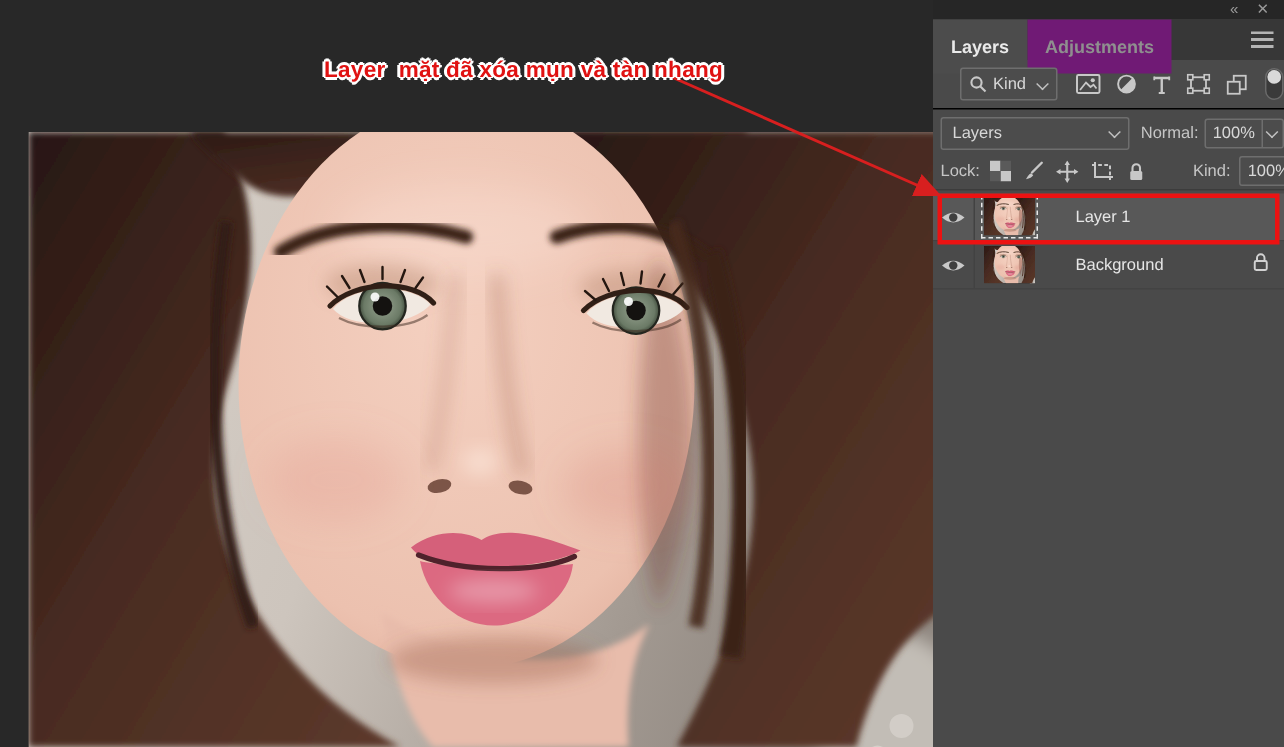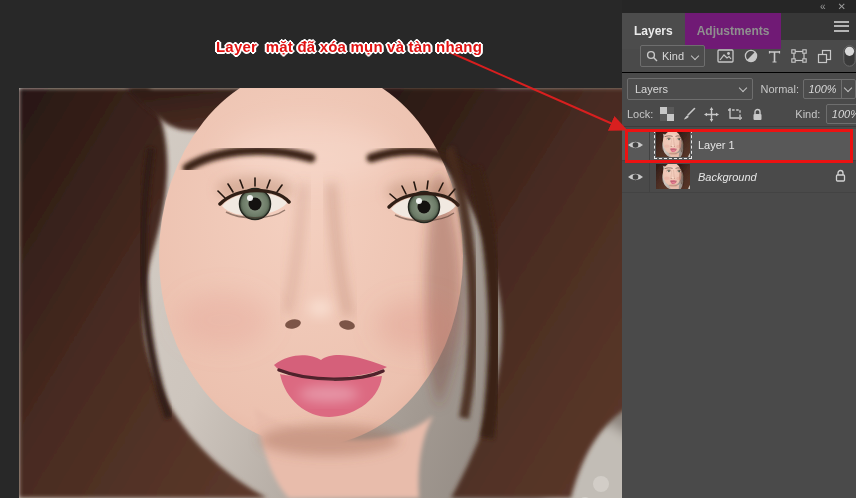--- a/index.html
+++ b/index.html
@@ -40,40 +40,40 @@
   #lock-row   { height:25px; padding-left:5px; border-bottom:1px solid #3c3c3c; }
 
   .combo { height:22px; background:#4c4c4c; border:1px solid #6e6e6e; border-radius:2px;
            display:flex; align-items:center; color:#d8d8d8; font-size:11px; cursor:pointer; }
   .combo .chev { margin-left:auto; margin-right:5px; }
   .chev { width:7px; height:7px; display:inline-block; position:relative; }
   .chev::after { content:""; position:absolute; left:0; top:0; width:5px; height:5px;
                  border-right:1.5px solid #c2c2c2; border-bottom:1.5px solid #c2c2c2;
                  transform:rotate(45deg); }
 
-  .valuebox { display:flex; height:20px; border:1px solid #6e6e6e; border-radius:2px; background:#4c4c4c;font-style:italic; }
+  .valuebox { display:flex; height:20px; border:1px solid #6e6e6e; border-radius:2px; background:#4c4c4c; }
   .valuebox .val { width:37px; display:flex; align-items:center; justify-content:center;
                    color:#d8d8d8; font-size:11px; cursor:text; }
   .valuebox .drop { width:14px; border-left:1px solid #6e6e6e; display:flex; align-items:center;
                     justify-content:center; cursor:pointer; }
 
   .lbl { color:#c6c6c6; font-size:11px; }
   .iconbtn { display:flex; align-items:center; justify-content:center; cursor:pointer; }
 
   
   #layers-list { margin-top:2px; }
   .layer-row { height:32px; display:flex; align-items:center; border-bottom:1px solid #434343; position:relative; cursor:pointer; }
   .layer-row.selected { background:#585858; }
   .eye-cell { width:28px; display:flex; align-items:center; justify-content:center;
               border-right:1px solid #424242; align-self:stretch; cursor:pointer; }
   .thumb { width:34px; height:25px; margin-left:6px; background:#222; flex:none; }
   .thumb svg { display:block; }
   .thumb.sel-thumb { outline:1px dashed #e8e8e8; outline-offset:1px; }
-  .layer-name { margin-left:8px; font-size:11px; color:#e6e6e6; }
-  .layer-name.italic { font-style:italic; }
+  .layer-name { margin-left:27px; font-size:11px; color:#e6e6e6; }
+  .layer-name.italic { }
   .lock-badge { margin-left:auto; margin-right:10px; }
 
   
   #red-rect { position:absolute; left:625px; top:129px; width:228px; height:34px;
               border:3px solid #ec1212; z-index:25; pointer-events:none; }
   #arrow-overlay { position:absolute; left:0; top:0; width:856px; height:498px;
                    z-index:26; pointer-events:none; }
 </style>
 </head>
 <body>

